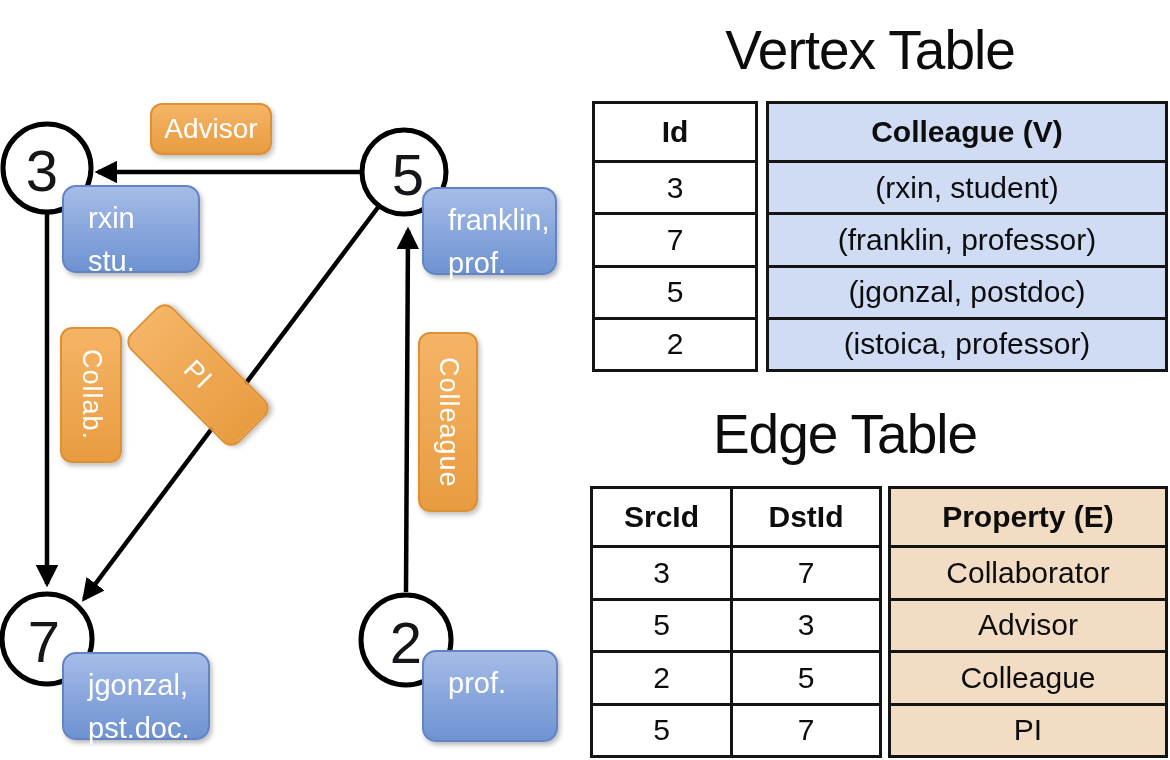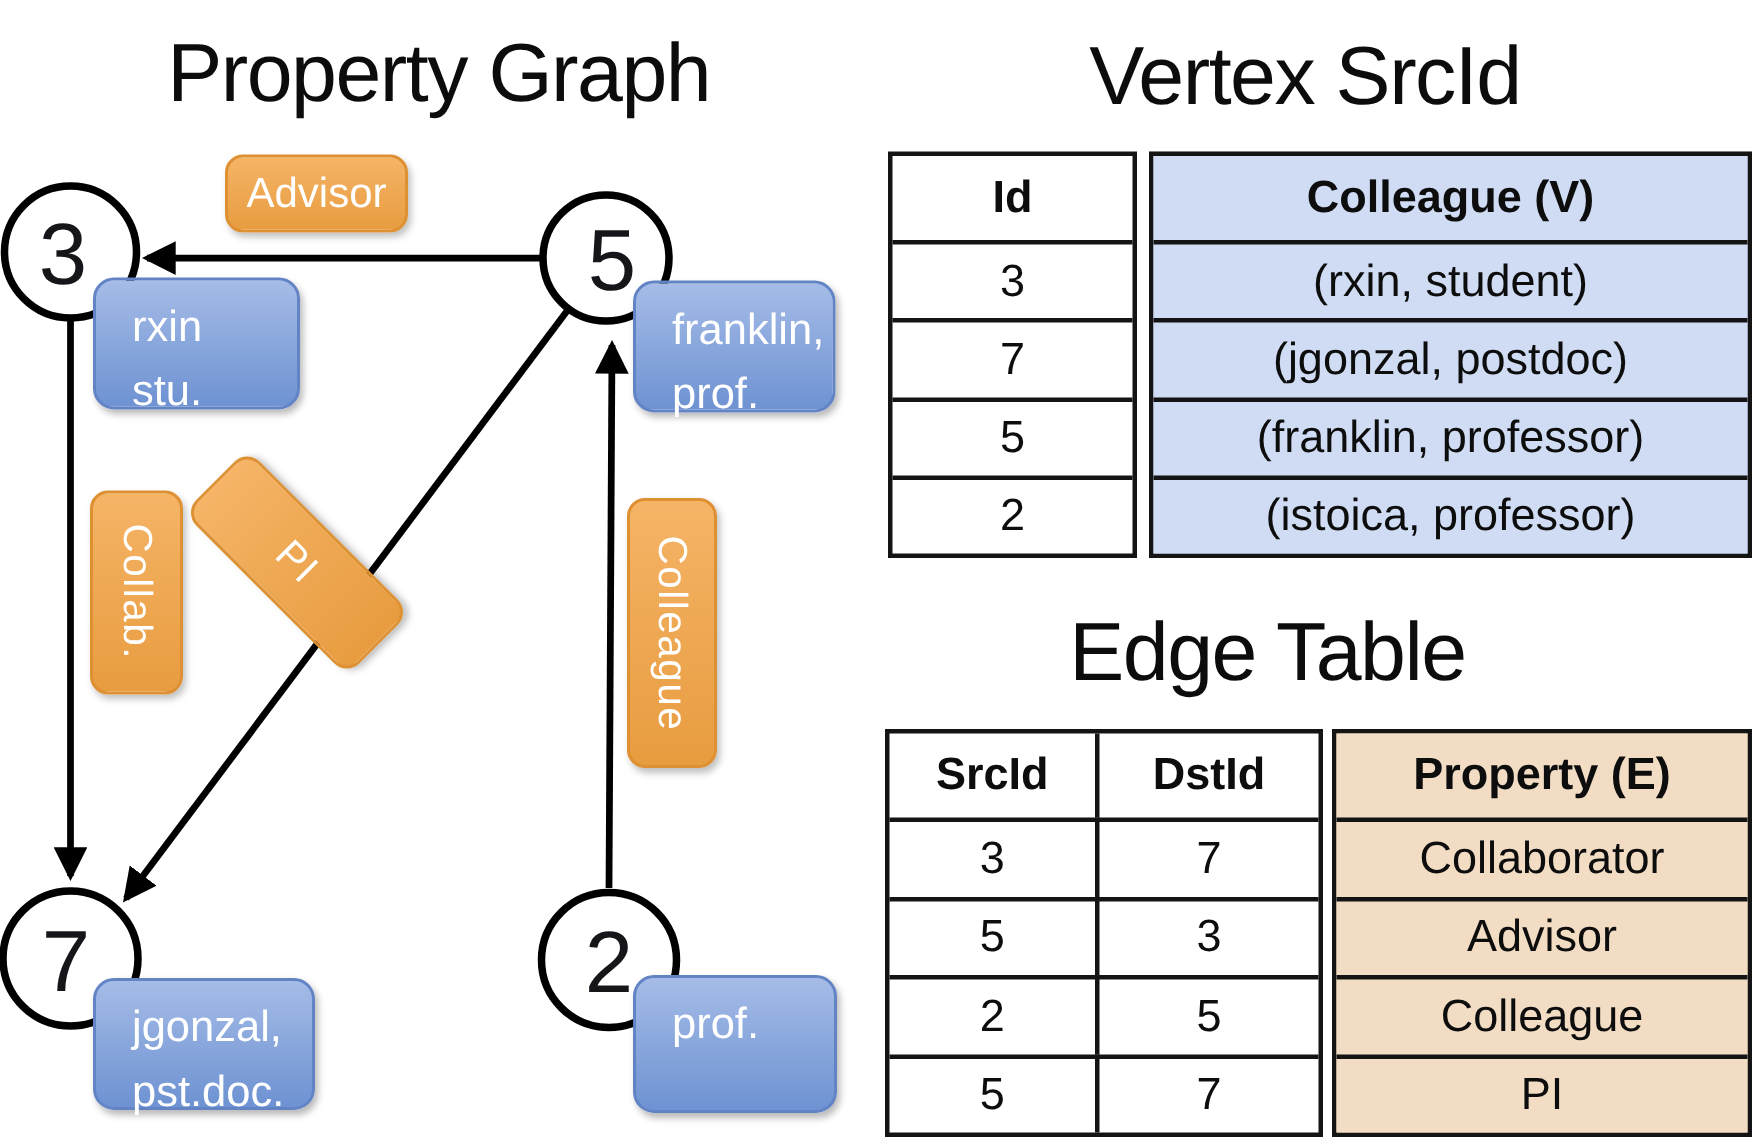--- a/index.html
+++ b/index.html
@@ -36,21 +36,20 @@
   .vfill{background:var(--vertex_fill);}
   .efill{background:var(--edge_fill);}
 
   svg text{font-family:"Liberation Sans", sans-serif;}
 </style>
 </head>
 <body>
 
 <div class="stage">
 
-  <div class="abs big-title" style="left:30px;top:16px;width:525px;">Property Graph</div>
 
   <svg class="abs" style="left:0;top:0;" width="585" height="760" viewBox="0 0 585 760">
     <defs>
       <marker id="arrow" viewBox="0 0 10 10" refX="8.5" refY="5" markerWidth="5" markerHeight="5" orient="auto-start-reverse">
         <path d="M0,0 L10,5 L0,10 z" fill="#000"></path>
       </marker>
     </defs>
 
     <line x1="362" y1="172" x2="98" y2="172" stroke="#000" stroke-width="4.5" marker-end="url(#arrow)"></line>
     <line x1="47" y1="212" x2="47" y2="584" stroke="#000" stroke-width="4.5" marker-end="url(#arrow)"></line>
@@ -89,35 +88,35 @@
     <div>prof.</div>
   </div>
   <div class="abs vcard" style="left:62px;top:652px;width:148px;height:88px;">
     <div>jgonzal,</div>
     <div>pst.doc.</div>
   </div>
   <div class="abs vcard" style="left:422px;top:650px;width:136px;height:92px;">
     <div>prof.</div>
   </div>
 
-  <div class="abs big-title" style="left:660px;top:18px;width:420px;">Vertex SrcId</div>
+  <div class="abs big-title" style="left:660px;top:18px;width:420px;">Vertex Table</div>
 
   <div class="abs tbl" style="left:592px;top:101px;width:166px;height:271px;grid-template-rows:56px 1fr 1fr 1fr 1fr;">
     <div class="cell hdr first">Id</div>
     <div class="cell">3</div>
     <div class="cell">7</div>
     <div class="cell">5</div>
     <div class="cell">2</div>
   </div>
 
   <div class="abs tbl vfill" style="left:766px;top:101px;width:402px;height:271px;grid-template-rows:56px 1fr 1fr 1fr 1fr;">
     <div class="cell hdr first vfill">Colleague (V)</div>
     <div class="cell vfill">(rxin, student)</div>
+    <div class="cell vfill">(franklin, professor)</div>
     <div class="cell vfill">(jgonzal, postdoc)</div>
-    <div class="cell vfill">(franklin, professor)</div>
     <div class="cell vfill">(istoica, professor)</div>
   </div>
 
   <div class="abs big-title" style="left:635px;top:402px;width:420px;">Edge Table</div>
 
   <div class="abs tbl" style="left:590px;top:486px;width:292px;height:272px;grid-template-columns:137px 1fr;grid-template-rows:56px 1fr 1fr 1fr 1fr;">
     <div class="cell hdr first">SrcId</div>
     <div class="cell hdr first colsep">DstId</div>
     <div class="cell">3</div>
     <div class="cell colsep">7</div>

